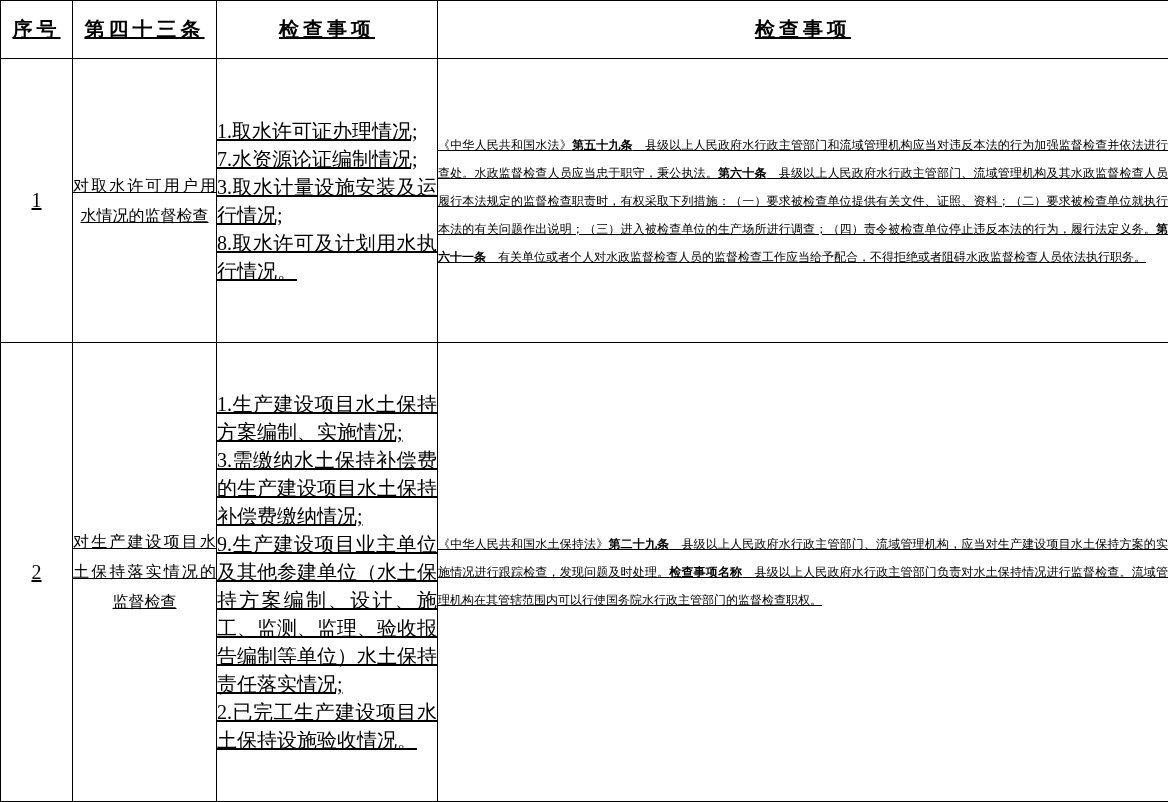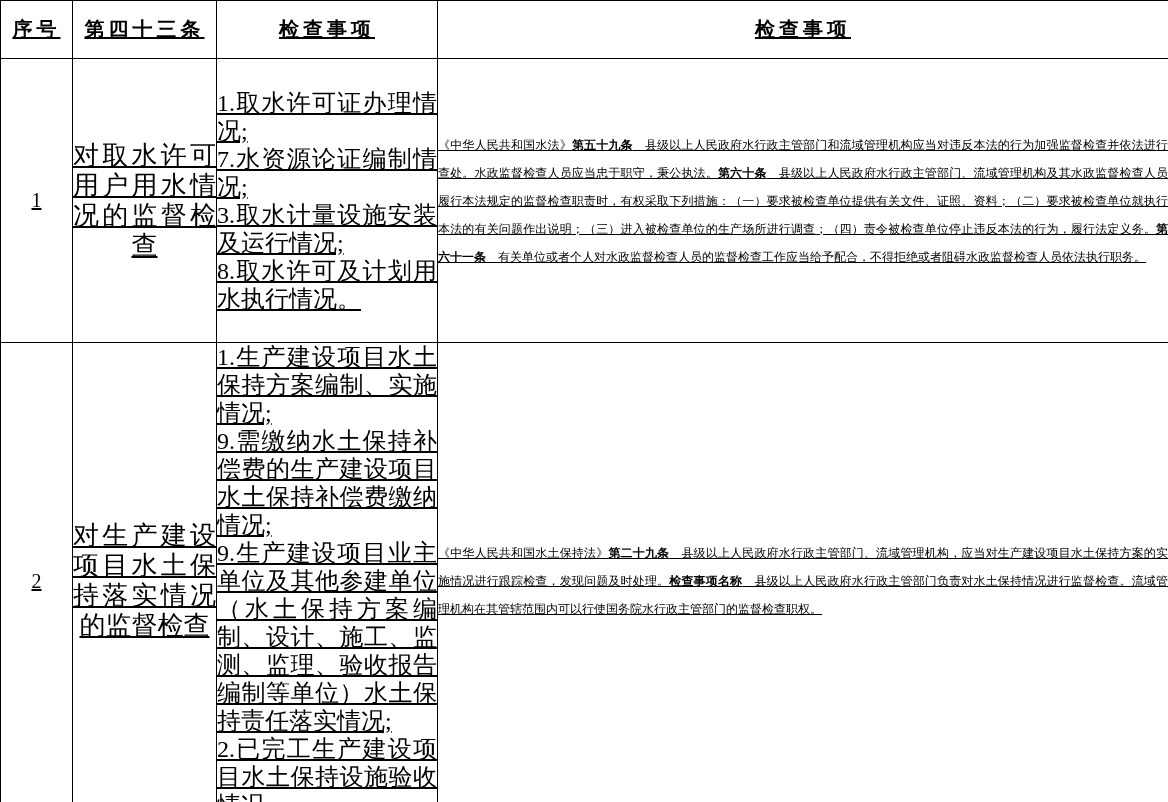--- a/index.html
+++ b/index.html
@@ -22,26 +22,26 @@
   tr.row-1{height:284px;}
   tr.row-2{height:458px;}
   th.hcell{
     font-size:20px;font-weight:bold;text-align:center;
     letter-spacing:4px;white-space:nowrap;
   }
   td.c-index{
     font-size:20px;text-align:center;
   }
   td.c-name{
-    font-size:26px;line-height:30px;
+    font-size:16px;line-height:30px;
     text-align:justify;text-align-last:center;
     padding:0 10px;
   }
   td.c-items{
-    font-size:24px;line-height:28px;
+    font-size:20px;line-height:28px;
     padding:0 11px;
   }
   td.c-items .item-line{
     text-align:justify;text-align-last:left;
   }
   td.c-basis{
     font-size:12px;line-height:28px;
     text-align:justify;text-align-last:left;
     padding:2px 9px;
   }
@@ -76,21 +76,21 @@
             <div class="item-line">3.取水计量设施安装及运行情况;</div>
             <div class="item-line">8.取水许可及计划用水执行情况。</div>
           </td>
         <td class="c-basis"><span>《中华人民共和国水法》</span><b>第五十九条</b><span>　县级以上人民政府水行政主管部门和流域管理机构应当对违反本法的行为加强监督检查并依法进行查处。水政监督检查人员应当忠于职守，秉公执法。</span><b>第六十条</b><span>　县级以上人民政府水行政主管部门、流域管理机构及其水政监督检查人员履行本法规定的监督检查职责时，有权采取下列措施：（一）要求被检查单位提供有关文件、证照、资料；（二）要求被检查单位就执行本法的有关问题作出说明；（三）进入被检查单位的生产场所进行调查；（四）责令被检查单位停止违反本法的行为，履行法定义务。</span><b>第六十一条</b><span>　有关单位或者个人对水政监督检查人员的监督检查工作应当给予配合，不得拒绝或者阻碍水政监督检查人员依法执行职务。</span></td>
       </tr>
       <tr class="row-2">
         <td class="c-index">2</td>
         <td class="c-name">对生产建设项目水土保持落实情况的监督检查</td>
         <td class="c-items">
             <div class="item-line">1.生产建设项目水土保持方案编制、实施情况;</div>
-            <div class="item-line">9.需缴纳水土保持补偿费的生产建设项目水土保持补偿费缴纳情况;</div>
+            <div class="item-line">3.需缴纳水土保持补偿费的生产建设项目水土保持补偿费缴纳情况;</div>
             <div class="item-line">9.生产建设项目业主单位及其他参建单位（水土保持方案编制、设计、施工、监测、监理、验收报告编制等单位）水土保持责任落实情况;</div>
             <div class="item-line">2.已完工生产建设项目水土保持设施验收情况。</div>
           </td>
         <td class="c-basis"><span>《中华人民共和国水土保持法》</span><b>第二十九条</b><span>　县级以上人民政府水行政主管部门、流域管理机构，应当对生产建设项目水土保持方案的实施情况进行跟踪检查，发现问题及时处理。</span><b>检查事项名称</b><span>　县级以上人民政府水行政主管部门负责对水土保持情况进行监督检查。流域管理机构在其管辖范围内可以行使国务院水行政主管部门的监督检查职权。</span></td>
       </tr>
     </tbody>
   </table>
 </div>
 
 </body></html>

